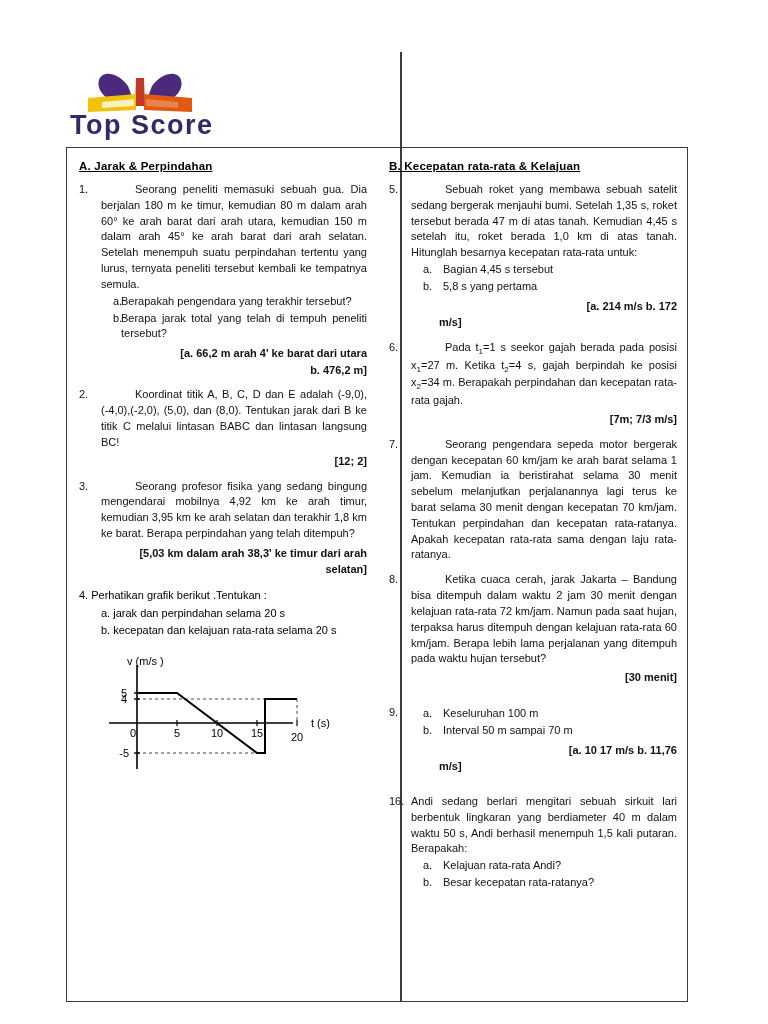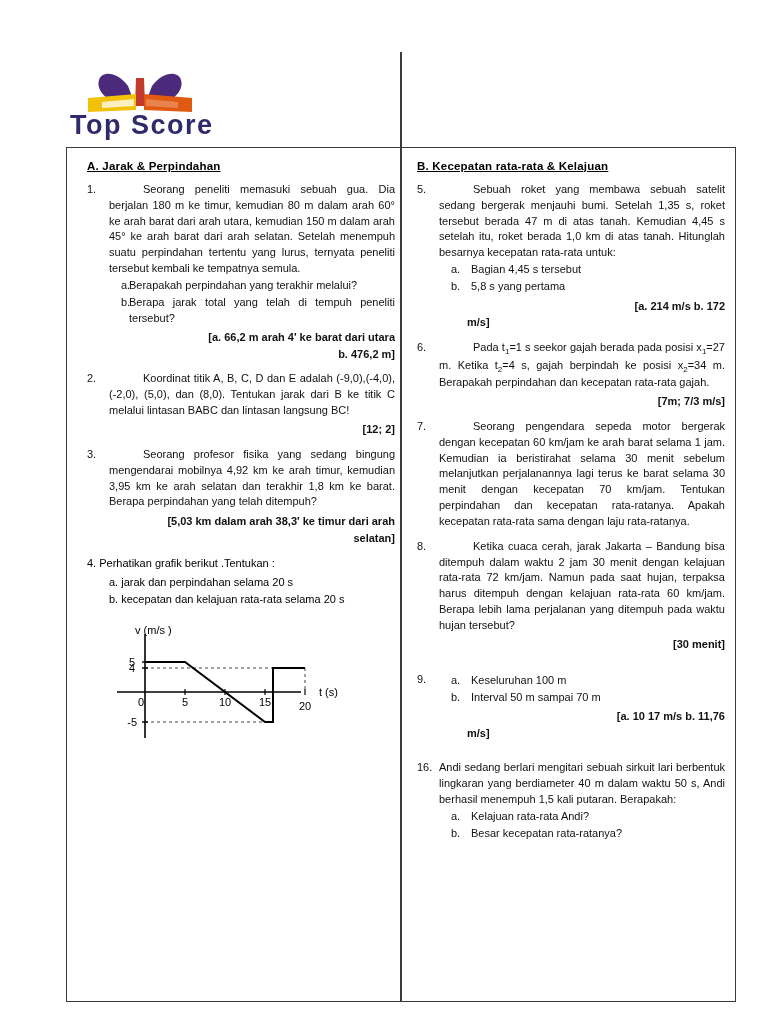--- a/index.html
+++ b/index.html
@@ -56,24 +56,23 @@
     font-weight: bold;
     color: #2f2a6b;
     letter-spacing: 1.5px;
     white-space: nowrap;
   }
 
   
   .content-box {
     position: absolute;
     left: 66px; top: 147px;
-    width: 670px; height: 855px;
+    width: 622px; height: 855px;
     border: 1.6px solid #3b3b3b;
     display: flex;
-    padding-left: 8px;
   }
   .column {
     padding: 8px 10px 8px 12px;
     overflow: hidden;
   }
   .col-left  { width: 335px; }
   .col-right { width: 335px; }
 
   
   .sec-head {
@@ -186,21 +185,21 @@
 
       <div class="sec-head">A. Jarak &amp; Perpindahan</div>
 
       
       <div class="q">
         <div class="q-num">1.</div>
         <div class="q-body">
           <span class="indent-start"></span><span>Seorang peneliti memasuki sebuah gua. Dia berjalan 180 m ke timur, kemudian 80 m dalam arah 60° ke arah barat dari arah utara, kemudian 150 m dalam arah 45° ke arah barat dari arah selatan. Setelah menempuh suatu perpindahan tertentu yang lurus, ternyata peneliti tersebut kembali ke tempatnya semula.</span>
           <div class="sub">
             <div class="sub-lbl">a.</div>
-            <div class="sub-txt">Berapakah perpindahan yang terakhir melalui?</div>
+            <div class="sub-txt">Berapakah pengendara yang terakhir tersebut?</div>
           </div>
           <div class="sub">
             <div class="sub-lbl">b.</div>
             <div class="sub-txt">Berapa jarak total yang telah di tempuh peneliti tersebut?</div>
           </div>
           <div class="ans-wrap">
             <div class="ans-line1">[a. 66,2 m arah 4' ke barat dari utara</div>
             <div class="ans-line1">b. 476,2 m]</div>
           </div>
         </div>

